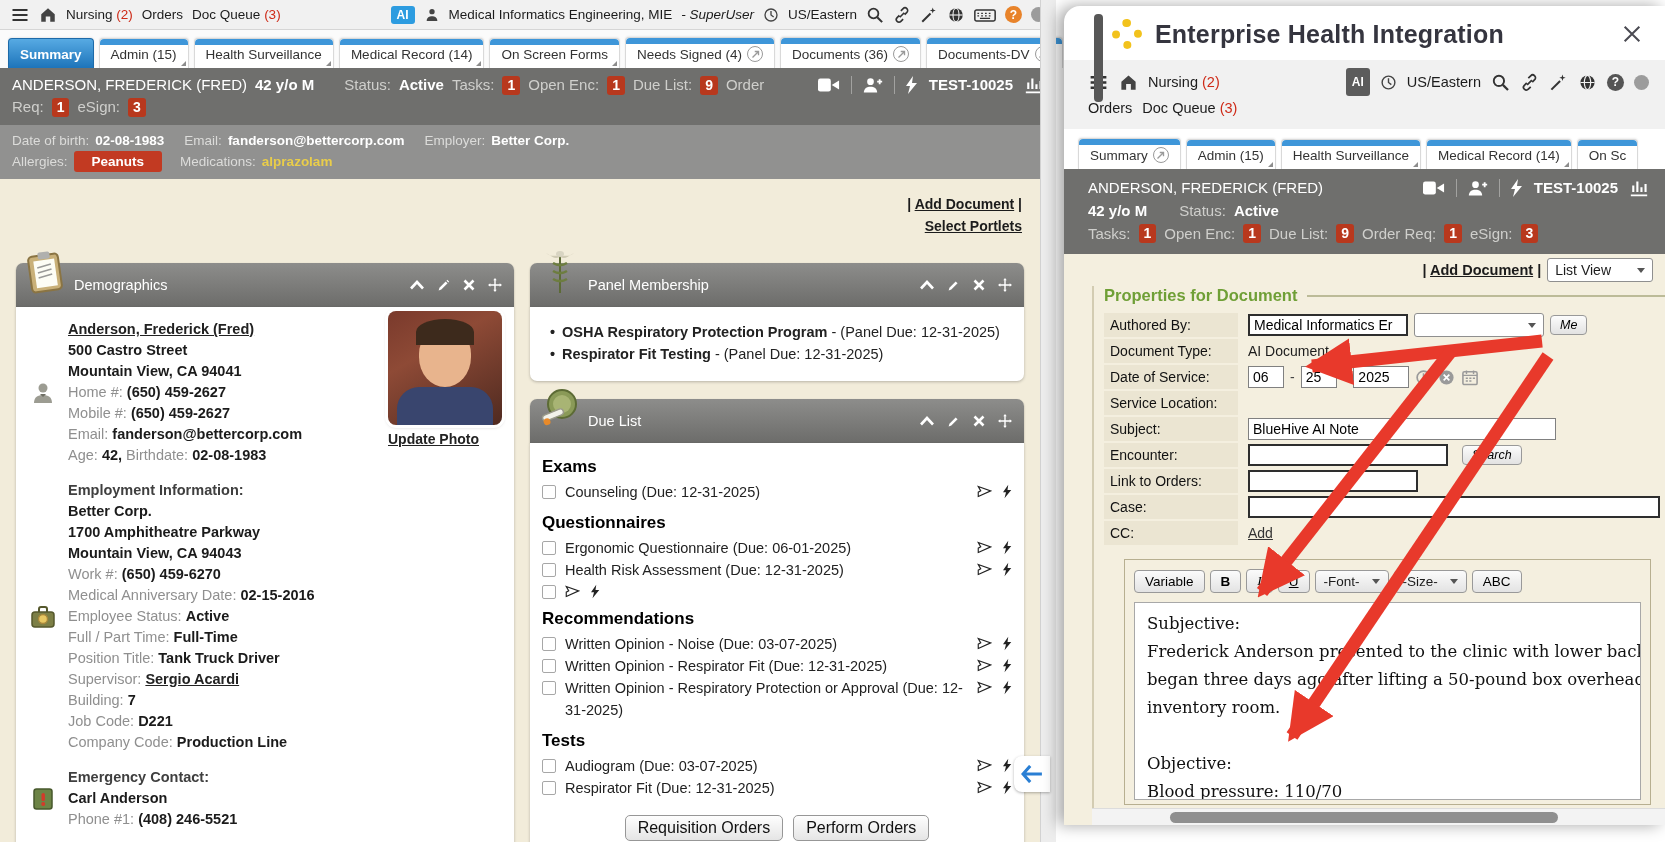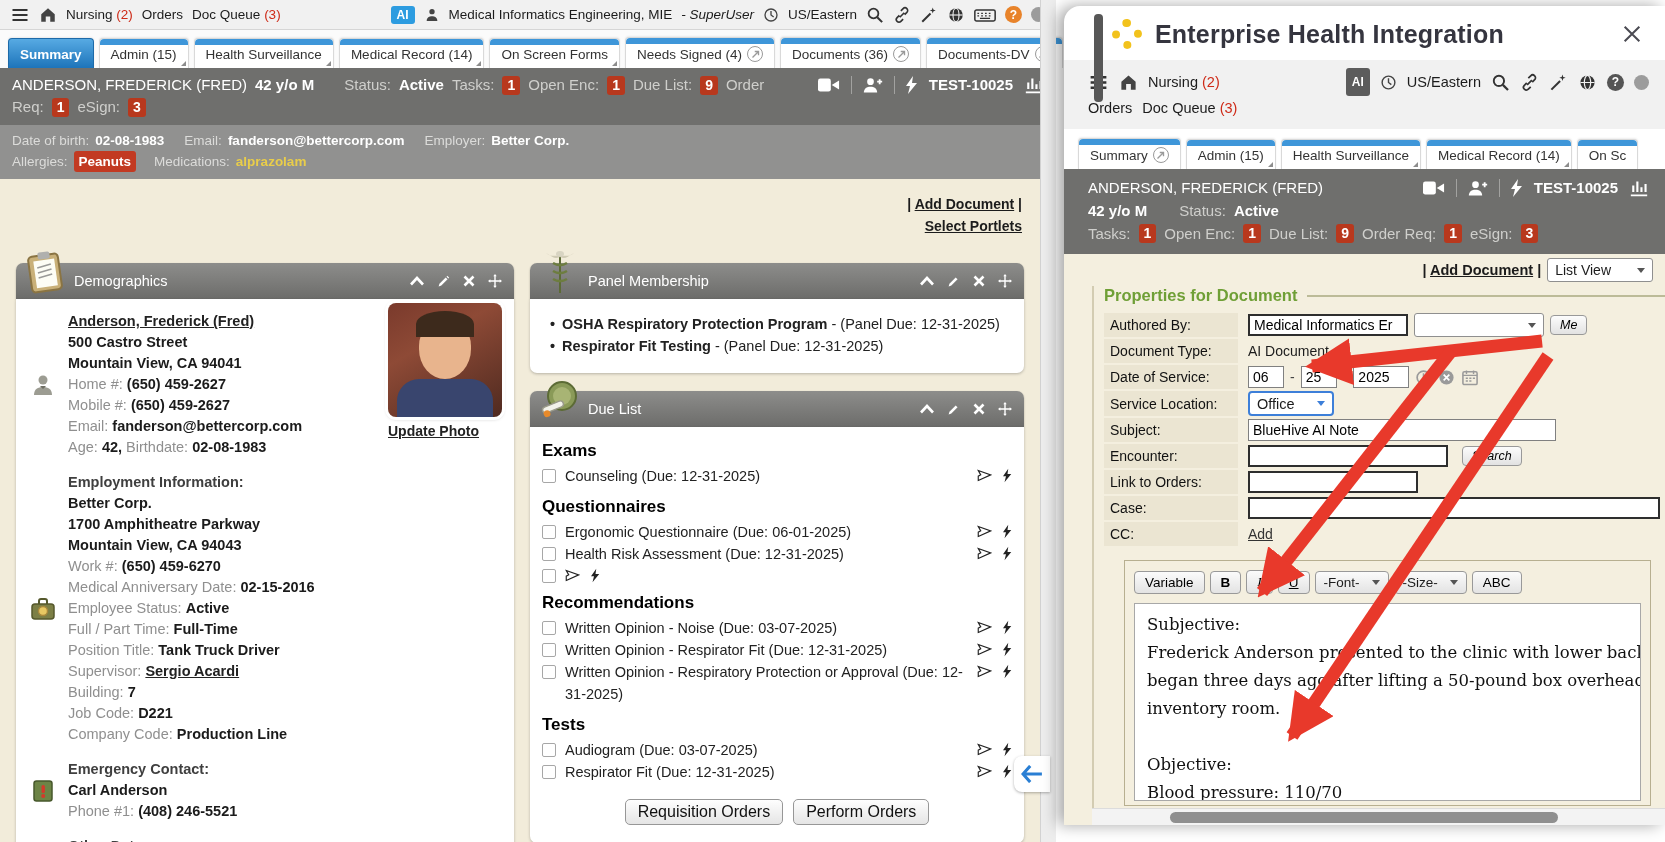--- a/index.html
+++ b/index.html
@@ -34,30 +34,30 @@
 .pb-val { font-weight:bold; }
 .badge { background:#b8381d; color:#fff; font-weight:bold; padding:0 5px; border-radius:3px; font-size:14px; line-height:19px; }
 .pb-icons { margin-left:auto; display:flex; align-items:center; gap:11px; }
 .pb-div { width:1px; height:18px; background:#a2a2a0; }
 
 .info-bar { background:#919190; color:#fff; padding:5px 12px 7px; font-size:13.5px; flex:0 0 auto; }
 .info-row { display:flex; align-items:center; gap:6px; line-height:21px; }
 .info-label { color:#dcdcda; }
 .info-val { font-weight:bold; }
 .med-val { color:#e9cd4a; font-weight:bold; }
-.allergy-badge { background:#c23a22; font-weight:bold; padding:0 5px; border-radius:3px; }
+.allergy-badge { background:#c23a22; font-weight:bold; padding:0 18px; border-radius:3px; }
 
 .content { flex:1; position:relative; padding:14px 30px 0 16px; overflow:hidden; }
 .top-links { text-align:right; padding-right:4px; font-size:14px; font-weight:bold; line-height:22px; }
 .ul { text-decoration:underline; cursor:pointer; }
 .columns { display:flex; gap:16px; margin-top:26px; align-items:flex-start; }
 .col1 { width:498px; } .col2 { width:494px; }
 
 .portlet { position:relative; margin-bottom:18px; }
-.portlet-header { height:36px; background:linear-gradient(#8d8d8b,#6c6c6a); border-radius:7px 7px 0 0; display:flex; align-items:center; color:#fff; font-size:14.5px; padding:0 12px 0 58px; box-shadow:0 1px 2px rgba(0,0,0,.3); }
+.portlet-header { height:44px; background:linear-gradient(#8d8d8b,#6c6c6a); border-radius:7px 7px 0 0; display:flex; align-items:center; color:#fff; font-size:14.5px; padding:0 12px 0 58px; box-shadow:0 1px 2px rgba(0,0,0,.3); }
 .ph-controls { margin-left:auto; display:flex; gap:13px; align-items:center; }
 .portlet-body { background:#fff; border-radius:0 0 7px 7px; box-shadow:0 1px 3px rgba(0,0,0,.25); padding:12px 12px 14px; font-size:14.5px; color:#222; }
 .corner-icon { position:absolute; left:8px; top:-14px; width:44px; height:46px; z-index:2; }
 
 .lab { color:#8f8f8f; }
 .val { font-weight:bold; color:#1b1b1b; }
 .d-line { line-height:21px; }
 .link-dark { font-weight:bold; text-decoration:underline; color:#222; cursor:pointer; }
 .demo-wrap { position:relative; min-height:640px; }
 .demo-photo { position:absolute; right:6px; top:4px; width:120px; text-align:left; }
@@ -892,26 +892,20 @@
           <span class="icn">
               <svg width="18" height="17" viewBox="0 0 24 24">
                 <rect x="2" y="4" width="20" height="18" rx="2" fill="none" stroke="#9a9a9a" stroke-width="2.2"></rect>
                 <path d="M2 9h20M7 2v5M17 2v5M6 13h3M11 13h3M16 13h3M6 17h3M11 17h3" stroke="#9a9a9a" stroke-width="2"></path>
               </svg>
             </span>
         </span>
       </div>
       <div class="frow">
         <span class="flabel">Service Location:</span>
-        <span class="fval">
-            <span class="sel-blue">
-              <span>Office</span>
-              <span class="chev" style="border-top-color:#3d7fd9"></span>
-            </span>
-          </span>
       </div>
       <div class="frow">
         <span class="flabel">Subject:</span>
         <span class="fval">
             <input class="txt" style="width: 308px;" value="BlueHive AI Note">
           </span>
       </div>
       <div class="frow">
         <span class="flabel">Encounter:</span>
         <span class="fval">

